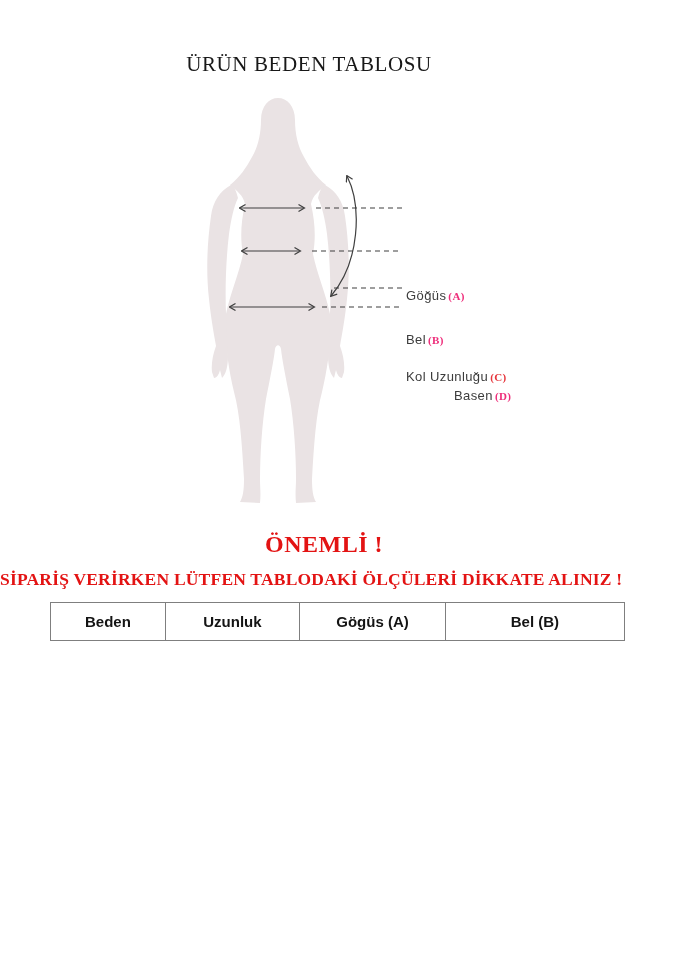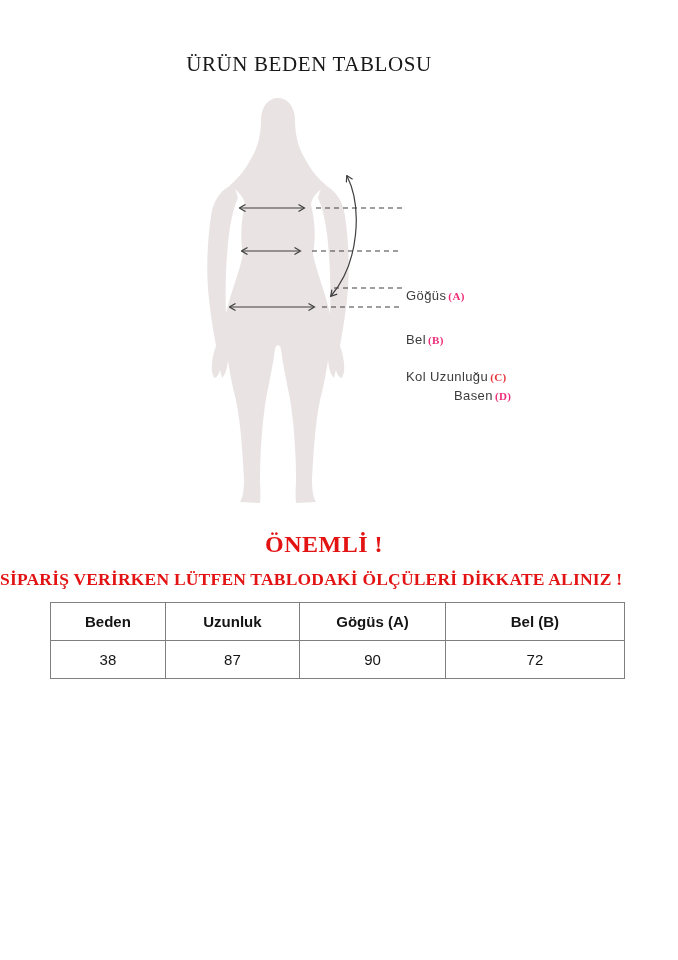--- a/index.html
+++ b/index.html
@@ -118,22 +118,16 @@
     </colgroup>
     <thead>
       <tr>
         <th>Beden</th>
         <th>Uzunluk</th>
         <th>Gögüs (A)</th>
         <th>Bel (B)</th>
       </tr>
     </thead>
     <tbody>
-      <tr>
-        <td>38</td>
-        <td>87</td>
-        <td>90</td>
-        <td>72</td>
-      </tr>
     </tbody>
   </table>
 
 </div>
 
 </body></html>

